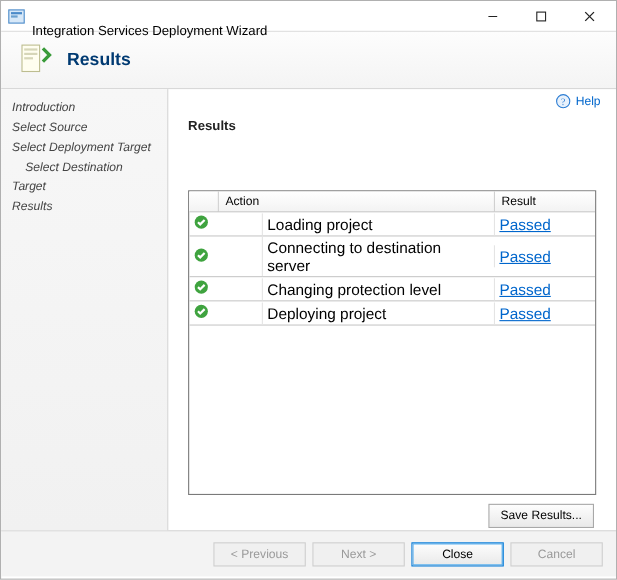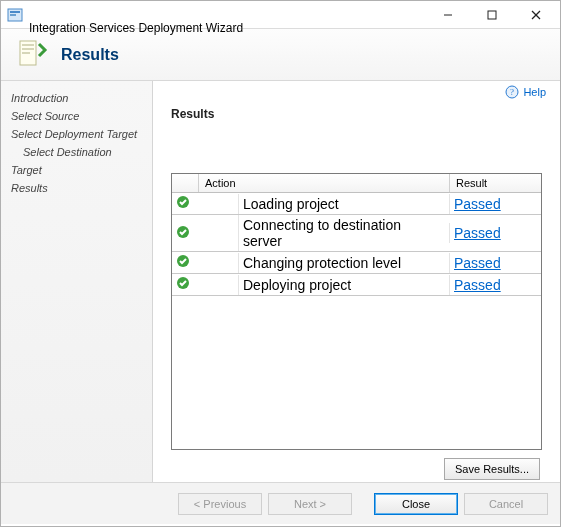--- a/index.html
+++ b/index.html
@@ -153,21 +153,20 @@
     font-family: inherit;
   }
   .btn:disabled, .btn.disabled {
     color: #9a9a9a;
     background: #f0f0f0;
     border-color: #cfcfcf;
   }
   .btn.default {
     border: 1px solid #0078d7;
     box-shadow: inset 0 0 0 1px #5eb2ee;
-    margin-left: 16px;
   }
   
   .footer {
     height: 42px;
     border-top: 1px solid #d8d8d8;
     background: #f3f3f3;
     display: flex;
     align-items: center;
     justify-content: flex-end;
     gap: 6px;

